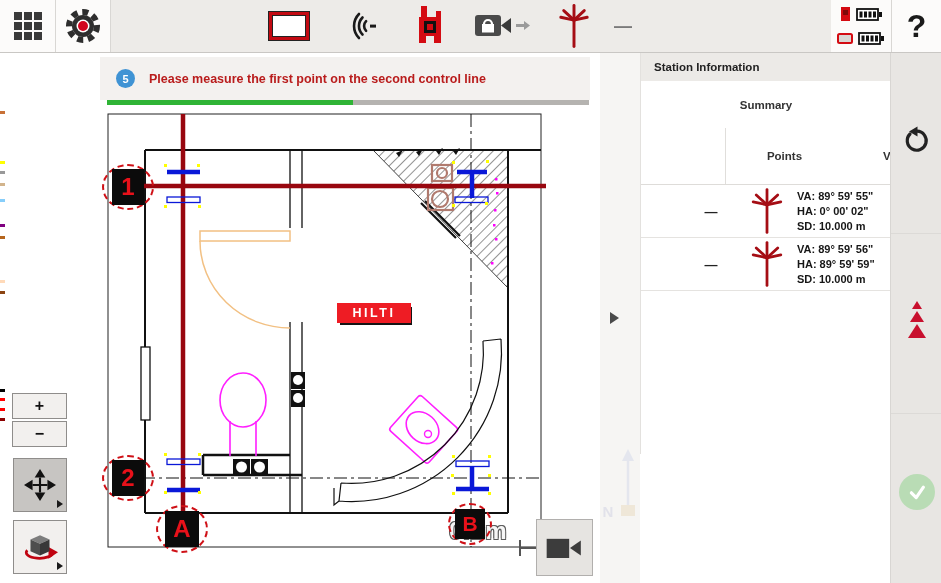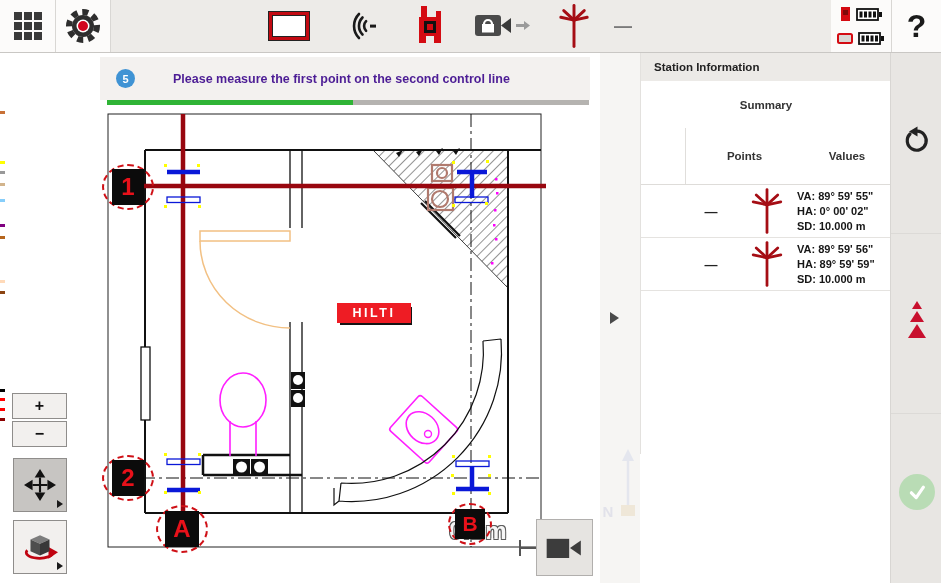--- a/index.html
+++ b/index.html
@@ -13,21 +13,21 @@
   .tb-sep{position:absolute;top:0;width:1px;height:52px;background:#d9d7d4;}
   .help{font-size:32px;font-weight:bold;color:#1a1a1a;}
   .rect-ic{width:36px;height:22px;background:#fff;border:3px solid #c20a12;box-shadow:0 0 0 1px #222, inset 0 0 0 1px #222;}
   .dash-ic{color:#7a7a7a;font-size:18px;font-weight:bold;}
   .batt-row{display:flex;align-items:center;gap:5px;height:22px;}
   
   .banner{position:absolute;left:100px;top:57px;width:490px;height:43px;background:#f3f1ef;
           display:flex;align-items:center;z-index:6;}
   .step-circle{width:19px;height:19px;border-radius:50%;background:#3f93d4;color:#fff;font-size:11px;
           font-weight:bold;display:flex;align-items:center;justify-content:center;margin:0 14px 0 16px;}
-  .banner-text{font-size:12.5px;font-weight:bold;color:#4c1d95;margin-left:24px;}
+  .banner-text{font-size:12.5px;font-weight:bold;color:#b91c1c;}
   .progress{position:absolute;left:107px;top:100px;width:482px;height:5px;background:#b5b3b0;z-index:6;}
   .progress-fill{height:100%;background:#2fb436;}
   
   .plan{position:absolute;left:0;top:0;width:941px;height:583px;z-index:3;}
   .tick{position:absolute;left:0;width:5px;height:3px;z-index:6;}
   .marker{position:absolute;z-index:6;display:flex;align-items:center;justify-content:center;}
   .marker .ring{position:absolute;inset:0;border:2px dashed #cf1016;border-radius:50%;}
   .marker .box{position:relative;background:#0b0b0b;color:#e8111a;font-weight:bold;font-size:24px;
           display:flex;align-items:center;justify-content:center;}
   .hilti{position:absolute;left:337px;top:303px;width:74px;height:20px;background:#ee1c24;color:#fff;
@@ -54,21 +54,21 @@
   
   .panel{position:absolute;left:640px;top:52px;width:250px;height:402px;background:#fff;z-index:9;
         border-left:1px solid #e3e1de;}
   .panel-title{height:29px;background:#eceae7;display:flex;align-items:center;padding-left:13px;
         font-size:11.5px;font-weight:bold;color:#222;}
   .tabs{display:flex;height:47px;align-items:center;}
   .tab{flex:1;display:flex;align-items:center;justify-content:center;font-size:11.5px;font-weight:bold;
         color:#333;background:#fff;}
   .tab.selected{background:#d3d1ce;}
   .thead{display:grid;grid-template-columns:44px 118px 1fr;height:56px;align-items:stretch;
-        border-bottom:1px solid #dedcd9;font-size:11.5px;font-weight:bold;color:#333;}
+        border-bottom:1px solid #dedcd9;font-size:11.5px;font-weight:bold;color:#333;gap:40px;}
   .thead .hc{display:flex;align-items:center;justify-content:center;}
   .thead .hc.b{border-left:1px solid #e0dedb;}
   .mrow{display:grid;grid-template-columns:44px 52px 60px 1fr;height:52px;align-items:center;
         border-bottom:1px solid #e5e3e0;}
   .mcell-dash{text-align:center;font-weight:bold;color:#222;font-size:13px;}
   .pole-ic{height:46px;width:32px;justify-self:center;}
   .mvals{font-size:11px;font-weight:bold;color:#161616;line-height:15px;justify-self:end;
         width:104px;padding-right:5px;}
   
   .actionbar{position:absolute;left:890px;top:52px;width:51px;height:531px;background:#e8e6e3;

